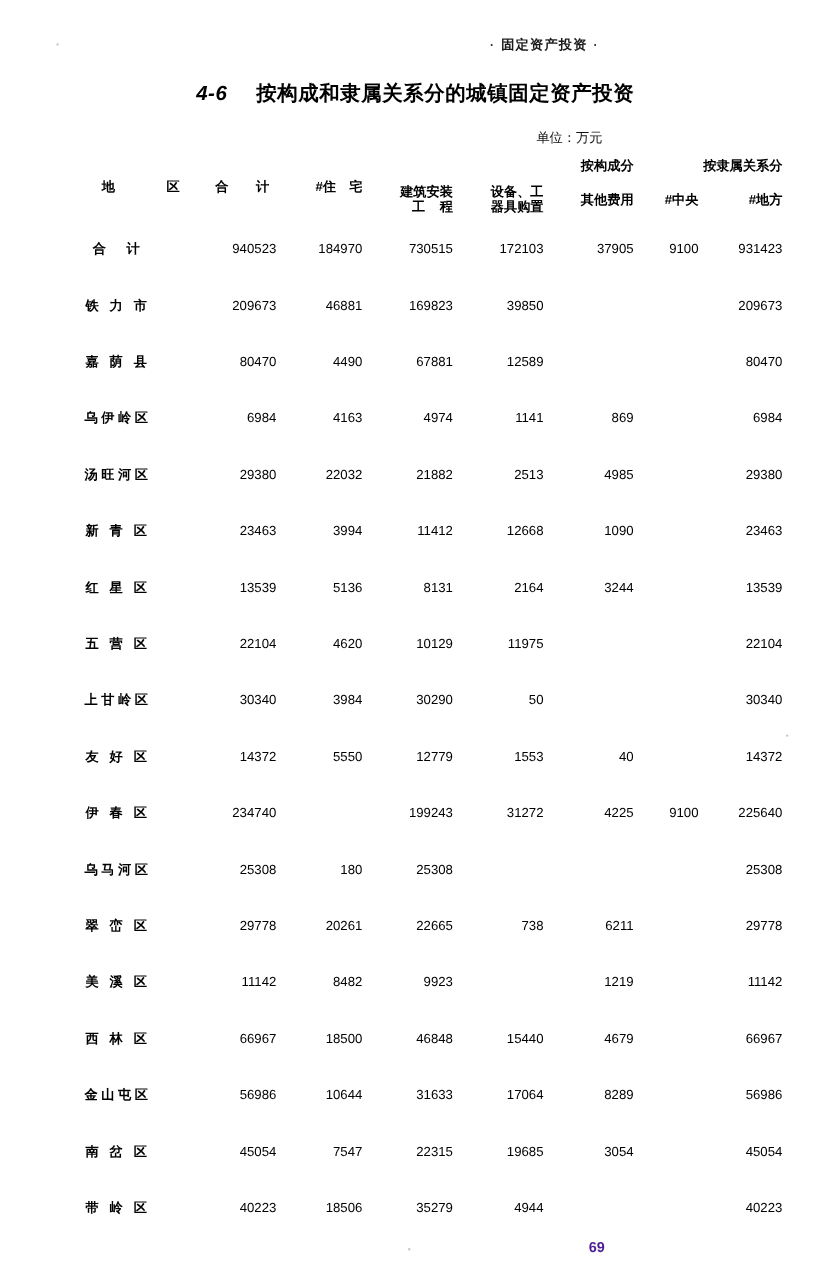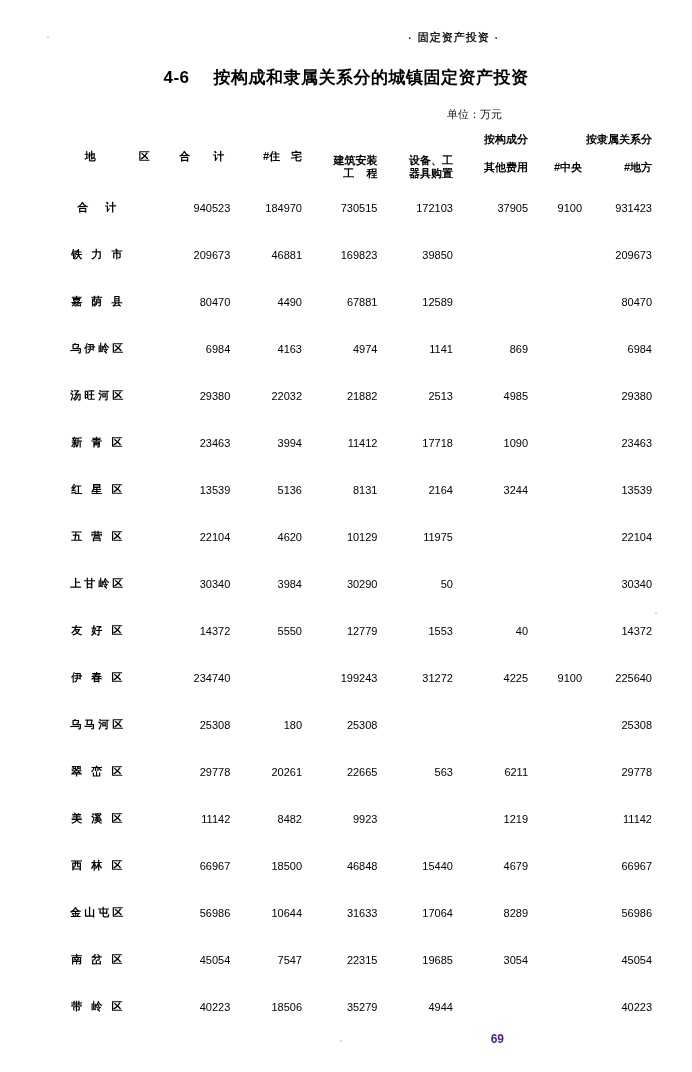--- a/index.html
+++ b/index.html
@@ -45,20 +45,21 @@
     left: 0;
     width: 692px;
     text-align: center;
     font-size: 17px;
     font-weight: bold;
     letter-spacing: 0.5px;
     color: #000;
   }
   .doc-title .num {
     margin-right: 24px;
+    font-style: italic;
   }
   
   .unit-note {
     position: absolute;
     top: 107px;
     right: 46px;
     font-size: 11px;
     color: #111;
     margin-left: 24px;
   }
@@ -272,21 +273,21 @@
             <td class="num">2513</td>
             <td class="num">4985</td>
             <td class="num vline-l"></td>
             <td class="num">29380</td>
           </tr>
           <tr class="data-row">
             <td class="region-cell">新 青 区</td>
             <td class="num vline-l">23463</td>
             <td class="num vline-l">3994</td>
             <td class="num vline-l">11412</td>
-            <td class="num">17718</td>
+            <td class="num">12668</td>
             <td class="num">1090</td>
             <td class="num vline-l"></td>
             <td class="num">23463</td>
           </tr>
           <tr class="data-row">
             <td class="region-cell">红 星 区</td>
             <td class="num vline-l">13539</td>
             <td class="num vline-l">5136</td>
             <td class="num vline-l">8131</td>
             <td class="num">2164</td>
@@ -342,21 +343,21 @@
             <td class="num"></td>
             <td class="num"></td>
             <td class="num vline-l"></td>
             <td class="num">25308</td>
           </tr>
           <tr class="data-row">
             <td class="region-cell">翠 峦 区</td>
             <td class="num vline-l">29778</td>
             <td class="num vline-l">20261</td>
             <td class="num vline-l">22665</td>
-            <td class="num">563</td>
+            <td class="num">738</td>
             <td class="num">6211</td>
             <td class="num vline-l"></td>
             <td class="num">29778</td>
           </tr>
           <tr class="data-row">
             <td class="region-cell">美 溪 区</td>
             <td class="num vline-l">11142</td>
             <td class="num vline-l">8482</td>
             <td class="num vline-l">9923</td>
             <td class="num"></td>

